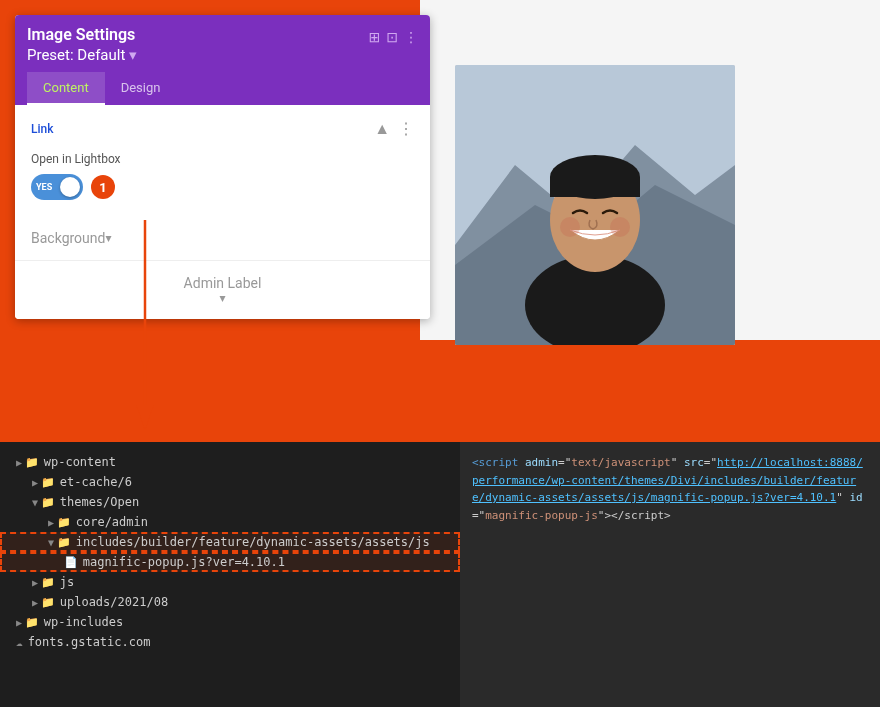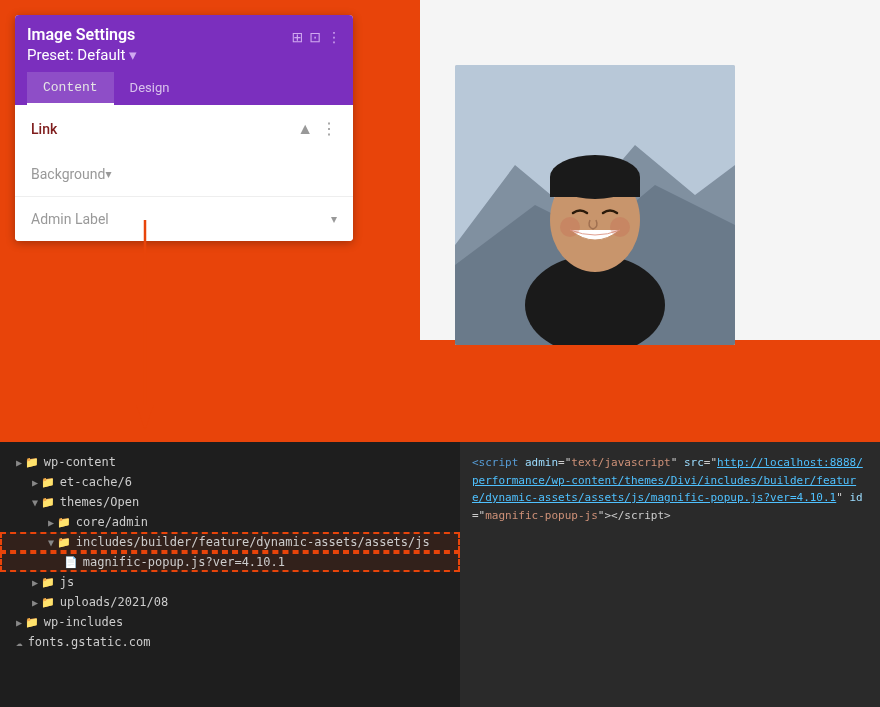--- a/index.html
+++ b/index.html
@@ -43,21 +43,21 @@
     .photo-container svg {
       width: 100%;
       height: 100%;
     }
 
     
     .settings-panel {
       position: absolute;
       top: 15px;
       left: 15px;
-      width: 338px;
+      width: 415px;
       background: #fff;
       border-radius: 4px;
       box-shadow: 0 2px 10px rgba(0,0,0,0.3);
       overflow: hidden;
     }
 
     .panel-header {
       background: #7b2fbe;
       padding: 10px 12px 8px;
       display: flex;
@@ -97,41 +97,40 @@
       padding: 0 12px;
     }
     .tab {
       padding: 8px 16px;
       color: rgba(255,255,255,0.7);
       font-size: 13px;
       cursor: pointer;
       border-bottom: 2px solid transparent;
     }
     .tab.active {
-      color: #e5e5e5;
+      color: #bef264;
       background: rgba(255,255,255,0.15);
       border-bottom: 2px solid #fff;
-      font-family: Liberation Mono, monospace;
     }
 
     
     .panel-body {
       padding: 0;
       background: #fff;
     }
     .section-header {
       display: flex;
       align-items: center;
       justify-content: space-between;
       padding: 14px 16px;
       cursor: pointer;
     }
     .section-title {
-      font-size: 14px;
-      color: #7f1d1d;
+      font-size: 12px;
+      color: #1d4ed8;
       font-weight: 500;
     }
     .section-icons {
       display: flex;
       gap: 8px;
       align-items: center;
       color: #999;
     }
 
     
@@ -206,20 +205,21 @@
       font-size: 12px;
     }
 
     
     .admin-section-header {
       padding: 14px 16px;
       display: flex;
       justify-content: space-between;
       align-items: center;
       cursor: pointer;
+      flex-direction: column;
     }
     .admin-section-title {
       font-size: 14px;
       color: #999;
     }
 
     
     .devtools {
       position: absolute;
       bottom: 0;
@@ -366,20 +366,30 @@
   <div class="panel-body">
 
     <div class="section-header">
       <span class="section-title">Link</span>
       <div class="section-icons">
         <span>▲</span>
         <span>⋮</span>
       </div>
     </div>
 
+    <div class="link-section">
+      <div class="field-label">Open in Lightbox</div>
+      <div class="toggle-row">
+        <div class="toggle-switch">
+          <span class="toggle-yes">YES</span>
+          <div class="toggle-knob"></div>
+        </div>
+        <div class="toggle-number">1</div>
+      </div>
+    </div>
 
     <div class="bg-section-header">
       <span class="bg-section-title">Background</span>
       <span class="chevron-down">▾</span>
     </div>
 
     <div class="admin-section-header">
       <span class="admin-section-title">Admin Label</span>
       <span class="chevron-down">▾</span>
     </div>

